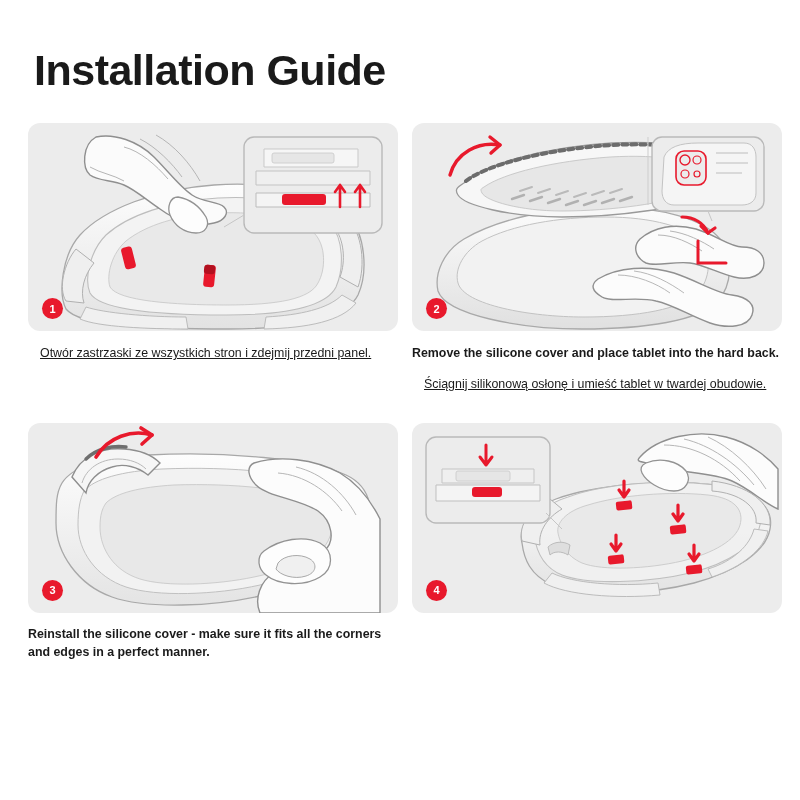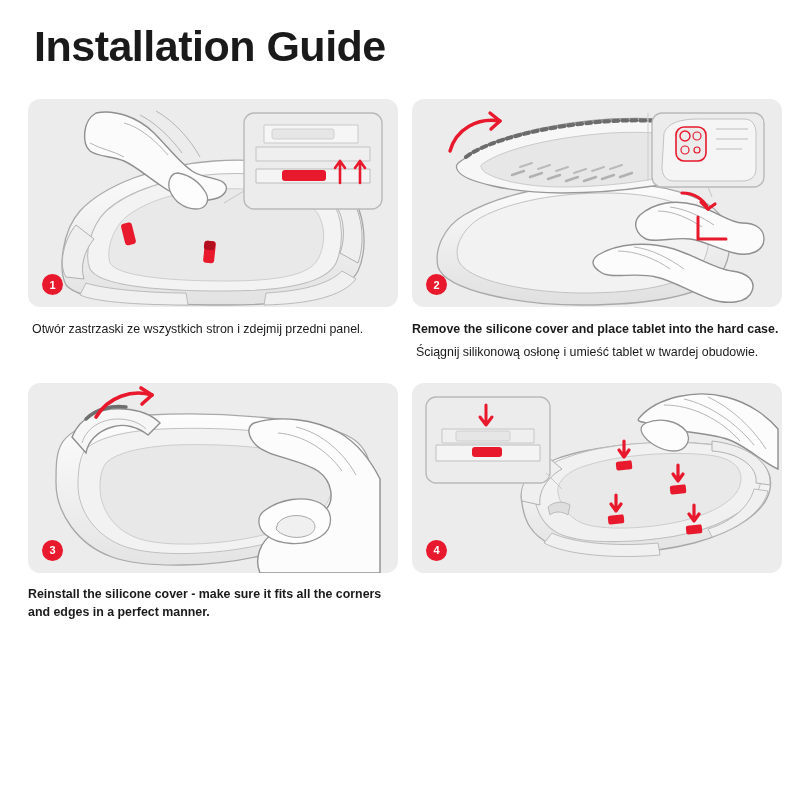--- a/index.html
+++ b/index.html
@@ -18,21 +18,21 @@
     position: relative;
     width: 800px;
     height: 800px;
     box-sizing: border-box;
     padding: 0 28px;
   }
   .title {
     font-size: 43px;
     font-weight: bold;
     letter-spacing: -0.5px;
-    margin: 24px 0 0 6px;
+    margin: 48px 0 0 6px;
     line-height: 1.05;
   }
   .grid {
     margin-top: 30px;
     display: grid;
     grid-template-columns: 370px 370px;
     column-gap: 14px;
     row-gap: 0px;
   }
   .step {
@@ -69,21 +69,22 @@
     margin-top: 13px;
     font-size: 12.4px;
     line-height: 1.48;
   }
   .caption .en {
     font-weight: bold;
     margin: 0 0 2px 0;
   }
   .caption .pl {
     font-weight: normal;
-    margin: 4px;
+    margin: 12px;
+    text-decoration: underline;
   }
   .row2 .caption { margin-top: 12px; }
 
   svg { display: block; }
   .art {
     position: absolute;
     inset: 0;
   }
 </style>
 </head>
@@ -199,21 +200,21 @@
           <circle cx="285" cy="51" r="3" fill="none" stroke="#e8192c" stroke-width="1.2"></circle>
           <path d="M304 30 L336 30 M304 40 L336 40 M304 50 L330 50" stroke="#cfcfcf" stroke-width="1.4"></path>
 
           <path d="M296 88 L300 98" stroke="#c6c6c6" stroke-width="1" fill="none"></path>
 
           <path d="M236 14 L236 82" stroke="#cdcdcd" stroke-width="1" fill="none"></path>
         </svg>
         <div class="badge">2</div>
       </div>
       <div class="caption">
-        <p class="en">Remove the silicone cover and place tablet into the hard case.</p>
+        <p class="en">Remove the silicone cover and place tablet into the hard back.</p>
         <p class="pl">Ściągnij silikonową osłonę i umieść tablet w twardej obudowie.</p>
       </div>
     </div>
 
     <div class="step row2" style="margin-top:18px;">
       <div class="panel step3">
         <svg class="art" viewBox="0 0 370 190">
           <defs>
             <linearGradient id="g3" x1="0" y1="0" x2="0" y2="1">
               <stop offset="0" stop-color="#fdfdfd"></stop>

